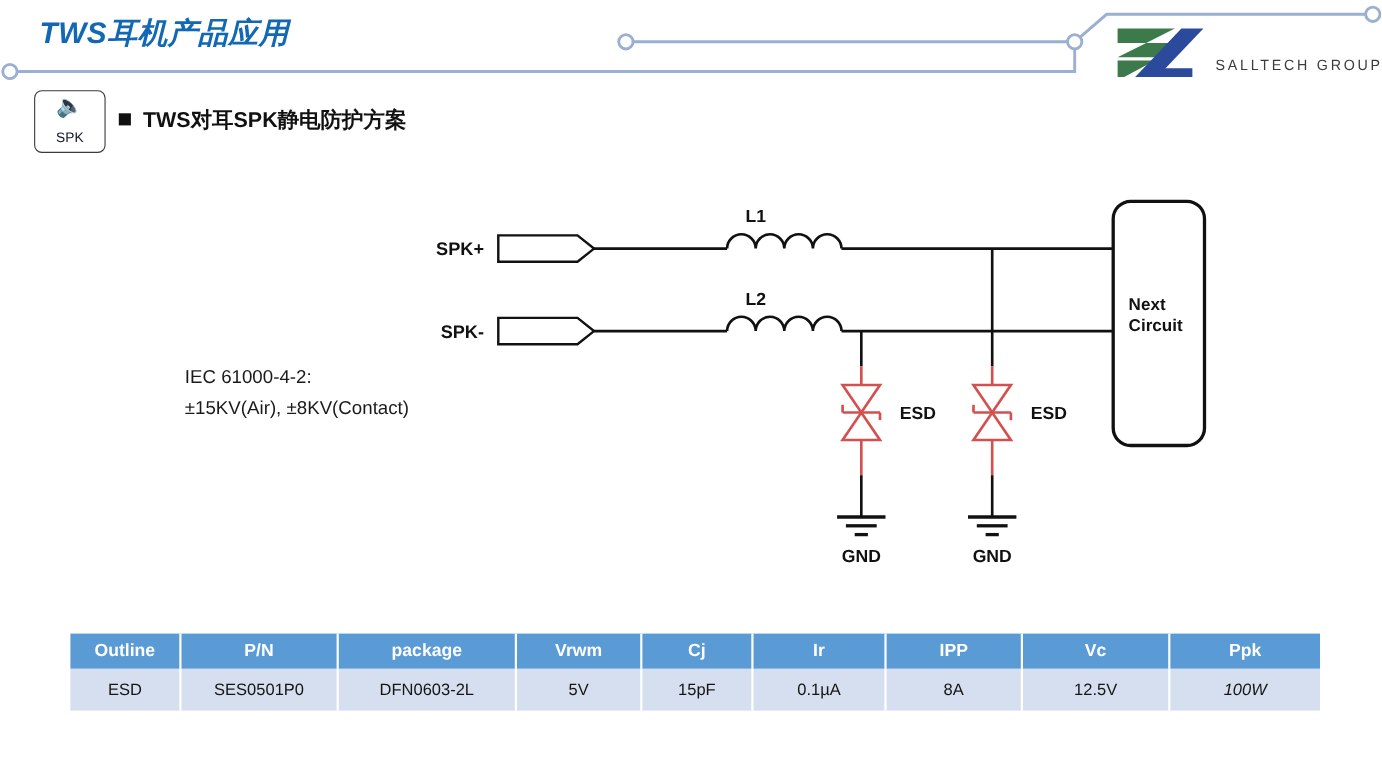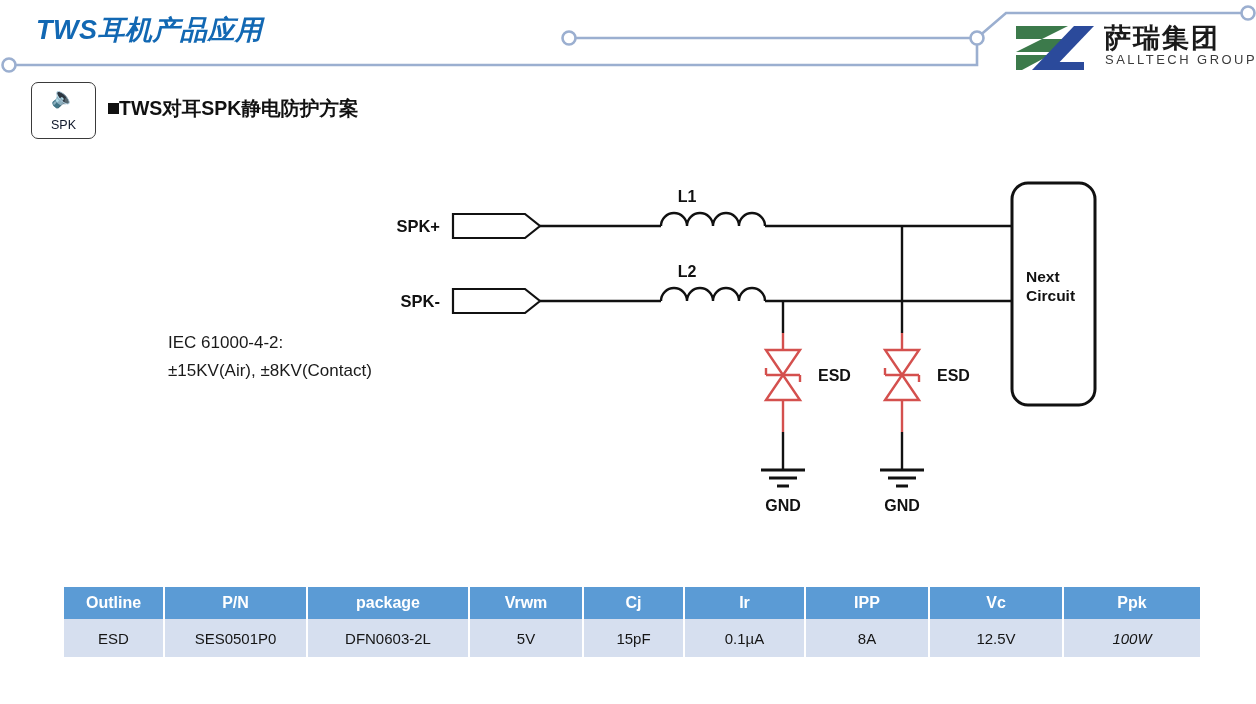--- a/index.html
+++ b/index.html
@@ -84,20 +84,21 @@
     left: 0; right: 0; bottom: 6px;
     text-align: center;
     font-size: 12.5px;
     color: #0f172a;
   }
   #subtitle-row {
     position: absolute;
     left: 108px; top: 95px;
     display: flex;
     align-items: center;
+    gap: 11px;
   }
   #subtitle-bullet {
     width: 11px; height: 11px;
     background: #111;
     display: inline-block;
   }
   #subtitle-text {
     font-size: 19.5px;
     font-weight: bold;
     color: #111;
@@ -111,21 +112,20 @@
     width: 1010px; height: 360px;
   }
 
   
   #spec-table {
     position: absolute;
     left: 64px; top: 576px;
     width: 1136px;
     border-collapse: collapse;
     table-layout: fixed;
-    margin-top: 11px;
   }
   #spec-table th {
     background: #5B9BD5;
     color: #ffffff;
     font-size: 16px;
     font-weight: bold;
     height: 32px;
     border-right: 2px solid #ffffff;
     text-align: center;
     padding: 0;
@@ -172,21 +172,20 @@
 
 <div id="logo-wrap">
   <svg id="logo-mark" width="86" height="52" viewBox="0 0 86 52">
 
     <path d="M4,4 L56,4 L30,17 L56,17 L56,30 L4,30 L30,17 L4,17 Z" fill="#3C7A4B"></path>
     <path d="M4,33 L38,33 L10,48 L4,48 Z" fill="#3C7A4B"></path>
 
     <path d="M62,4 L82,4 L40,48 L20,48 Z" fill="#2B4A9B"></path>
     <path d="M46,40 L72,40 L72,48 L38,48 Z" fill="#2B4A9B"></path>
   </svg>
-  <div id="logo-cn">萨瑞集团</div>
   <div id="logo-en">SALLTECH GROUP</div>
 </div>
 
 <div id="spk-chip">
   <div class="glyph">🔈</div>
   <div class="caption">SPK</div>
 </div>
 
 <div id="subtitle-row">
   <span id="subtitle-bullet"></span>

